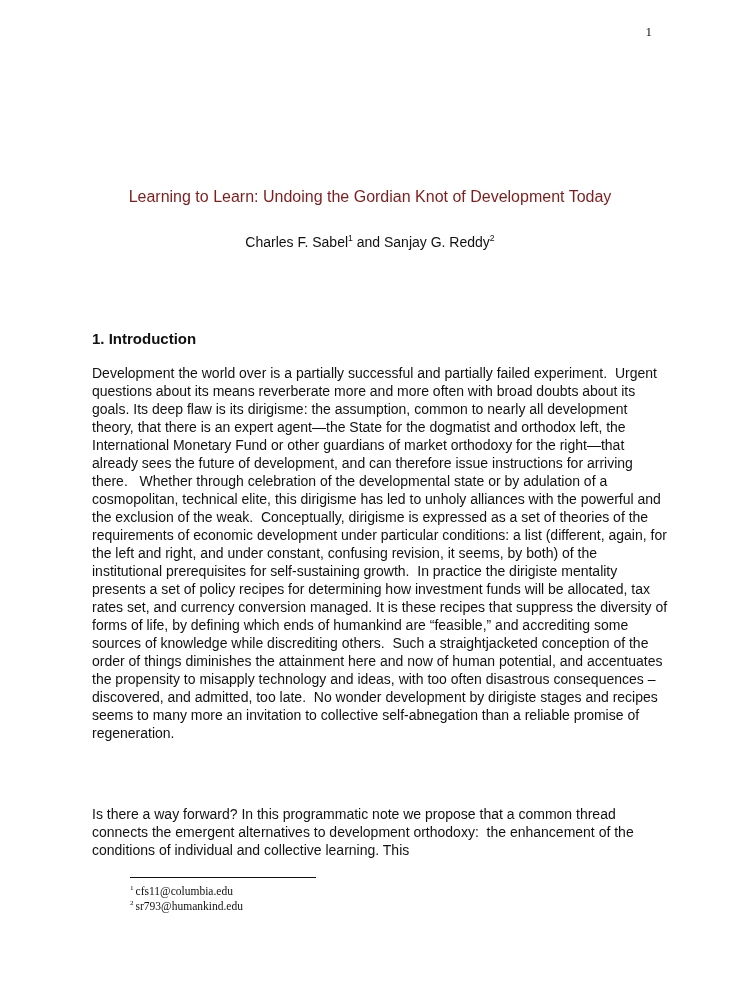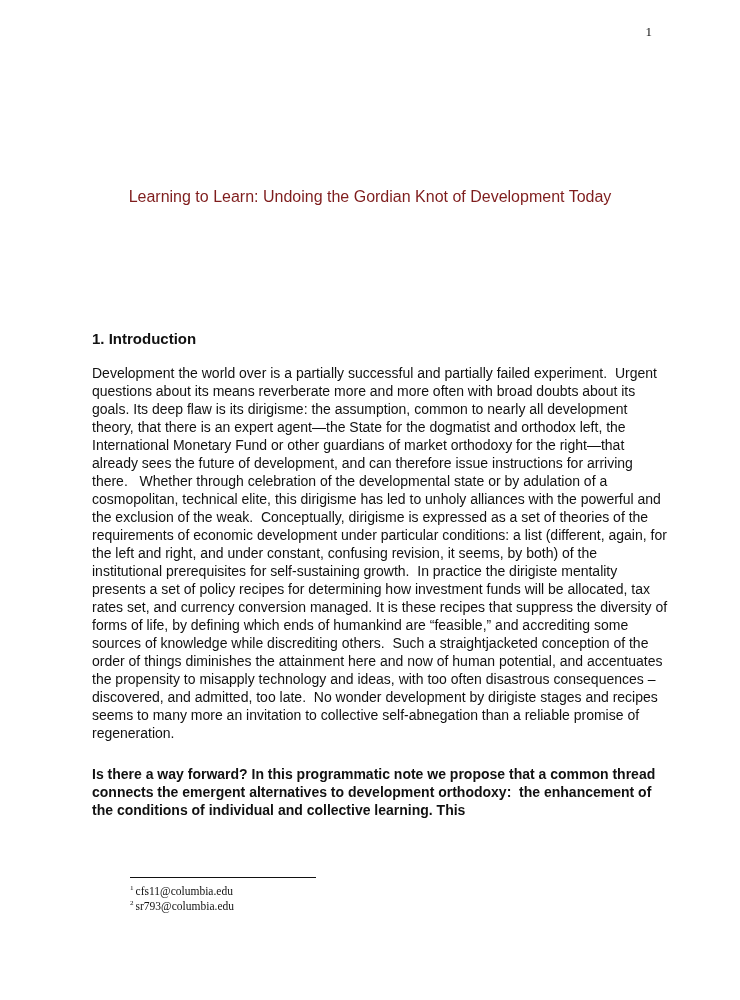--- a/index.html
+++ b/index.html
@@ -63,21 +63,21 @@
     left: 92px;
     width: 578px;
     margin: 0;
     font-size: 14px;
     line-height: 18px;
     text-align: left;
     white-space: pre-wrap;
     color: #111111;
   }
   .body-para.para-1 { top: 364px; }
-  .body-para.para-2 { top: 765px; font-weight: bold; }
+  .body-para.para-2 { top: 805px; }
   .footnote-area {
     position: absolute;
     left: 92px;
     top: 877px;
     width: 578px;
     margin-left: 38px;
   }
   .footnote-rule {
     width: 186px;
     border-top: 1px solid #111111;
@@ -96,26 +96,27 @@
 </style>
 </head>
 <body>
 
 <div class="page">
 
   <div class="page-number">1</div>
 
   <h1 class="paper-title">Learning to Learn: Undoing the Gordian Knot of Development Today</h1>
 
+  <div class="authors-line"><span>Charles F. Sabel</span><sup class="fn-marker">1</sup><span> and </span><span>Sanjay G. Reddy</span><sup class="fn-marker">2</sup></div>
 
   <h2 class="section-heading">1. Introduction</h2>
 
   <p class="body-para para-1">Development the world over is a partially successful and partially failed experiment.  Urgent questions about its means reverberate more and more often with broad doubts about its goals. Its deep flaw is its dirigisme: the assumption, common to nearly all development theory, that there is an expert agent—the State for the dogmatist and orthodox left, the International Monetary Fund or other guardians of market orthodoxy for the right—that already sees the future of development, and can therefore issue instructions for arriving there.   Whether through celebration of the developmental state or by adulation of a cosmopolitan, technical elite, this dirigisme has led to unholy alliances with the powerful and the exclusion of the weak.  Conceptually, dirigisme is expressed as a set of theories of the requirements of economic development under particular conditions: a list (different, again, for the left and right, and under constant, confusing revision, it seems, by both) of the institutional prerequisites for self-sustaining growth.  In practice the dirigiste mentality presents a set of policy recipes for determining how investment funds will be allocated, tax rates set, and currency conversion managed. It is these recipes that suppress the diversity of forms of life, by defining which ends of humankind are “feasible,” and accrediting some sources of knowledge while discrediting others.  Such a straightjacketed conception of the order of things diminishes the attainment here and now of human potential, and accentuates the propensity to misapply technology and ideas, with too often disastrous consequences – discovered, and admitted, too late.  No wonder development by dirigiste stages and recipes seems to many more an invitation to collective self-abnegation than a reliable promise of regeneration.</p>
 
   <p class="body-para para-2">Is there a way forward? In this programmatic note we propose that a common thread connects the emergent alternatives to development orthodoxy:  the enhancement of the conditions of individual and collective learning. This</p>
 
   <div class="footnote-area">
     <div class="footnote-rule"></div>
     <div class="footnote"><sup class="fn-marker">1</sup><span>cfs11@columbia.edu</span></div>
-    <div class="footnote"><sup class="fn-marker">2</sup><span>sr793@columbia.edu</span></div>
+    <div class="footnote"><sup class="fn-marker">2</sup><span>sr793@humankind.edu</span></div>
   </div>
 
 </div>
 
 </body></html>

